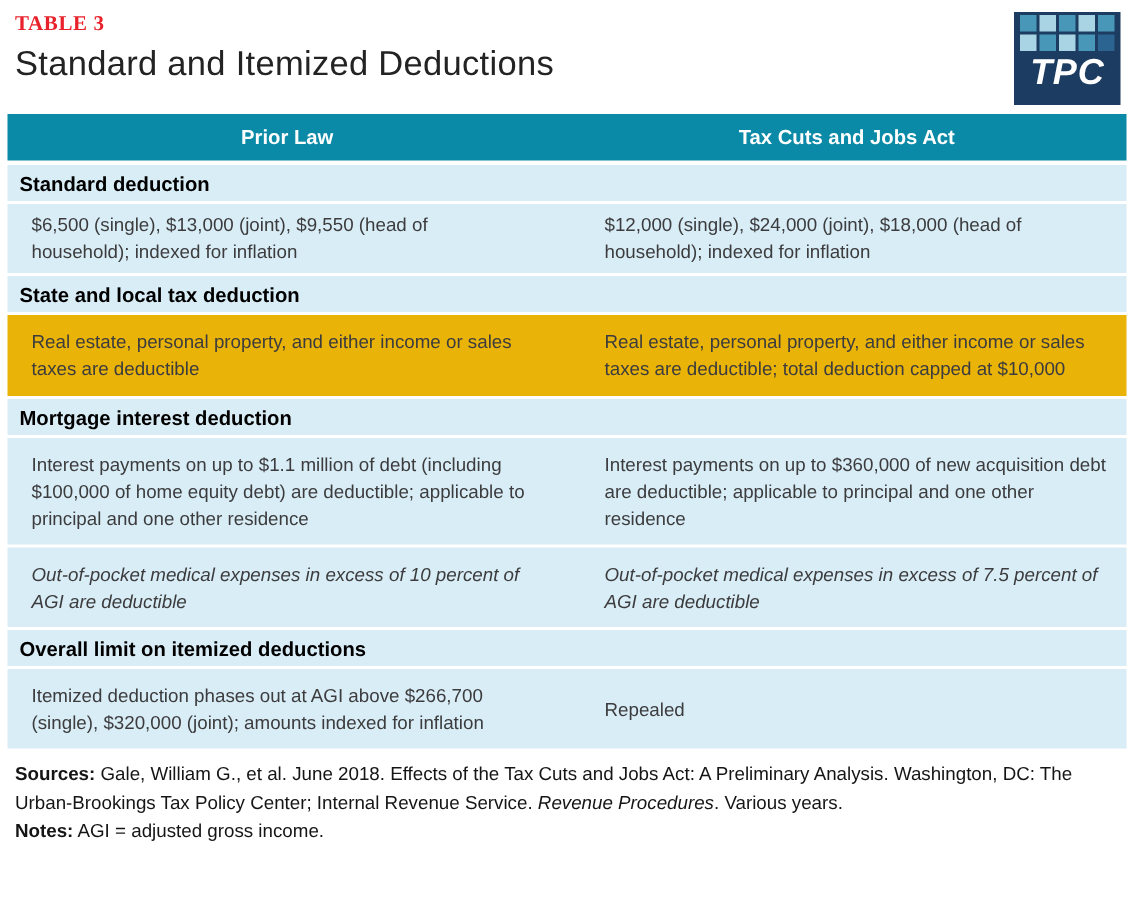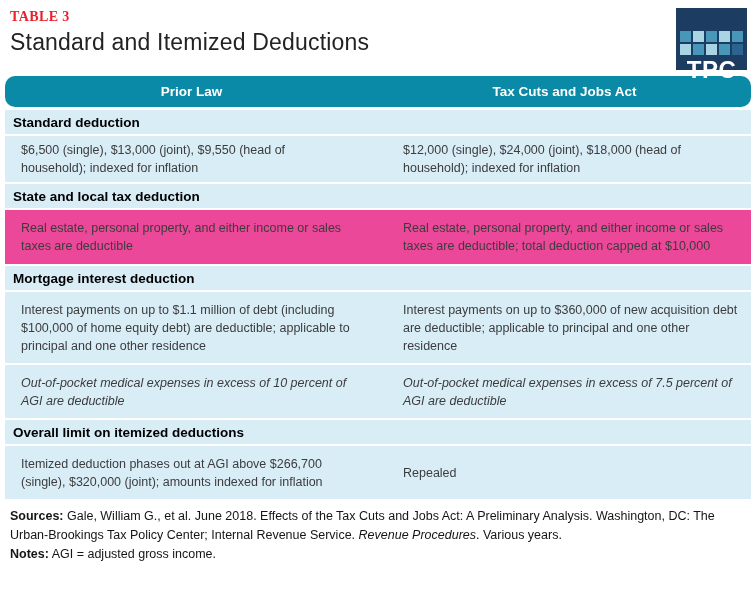--- a/index.html
+++ b/index.html
@@ -34,22 +34,23 @@
     letter-spacing: 0.2px;
   }
 
   
   .logo {
     position: absolute;
     top: 8px; right: 9px;
     width: 71px; height: 62px;
     background: #1d3c61;
     box-sizing: border-box;
-    padding-top: 23px;
+    padding-top: 2px;
     text-align: center;
+    font-style: italic;
   }
   .logo-grid {
     display: grid;
     grid-template-columns: repeat(5, 11px);
     grid-template-rows: repeat(2, 11px);
     gap: 2px;
     justify-content: center;
   }
   .logo-sq { width: 11px; height: 11px; }
   .logo-text {
@@ -63,21 +64,20 @@
 
   
   .table {
     margin: 0 5px 0 5px;
     width: 746px;
   }
   .thead {
     display: flex;
     height: 31px;
     margin-bottom: 3px;
-    border-radius: 10px;
   }
   .th {
     width: 50%;
     color: #ffffff;
     font-weight: bold;
     font-size: 13.5px;
     display: flex;
     align-items: center;
     justify-content: center;
   }
@@ -160,21 +160,21 @@
     <div class="row" style="background: rgb(217, 237, 246);">
       <div class="cell prior r0">
           <span>$6,500 (single), $13,000 (joint), $9,550 (head of household); indexed for inflation</span>
         </div>
       <div class="cell tcja r0">
           <span>$12,000 (single), $24,000 (joint), $18,000 (head of household); indexed for inflation</span>
         </div>
     </div>
 
     <div class="sec-heading" style="background: rgb(217, 237, 246);">State and local tax deduction</div>
-    <div class="row" style="background: #ec4899; align-items: flex-end;">
+    <div class="row" style="background: #eab308; align-items: flex-end;">
       <div class="cell prior r1">
           <span>Real estate, personal property, and either income or sales taxes are deductible</span>
         </div>
       <div class="cell tcja r1">
           <span>Real estate, personal property, and either income or sales taxes are deductible; total deduction capped at $10,000</span>
         </div>
     </div>
 
     <div class="sec-heading" style="background: rgb(217, 237, 246);">Mortgage interest deduction</div>
     <div class="row" style="background: rgb(217, 237, 246);">

